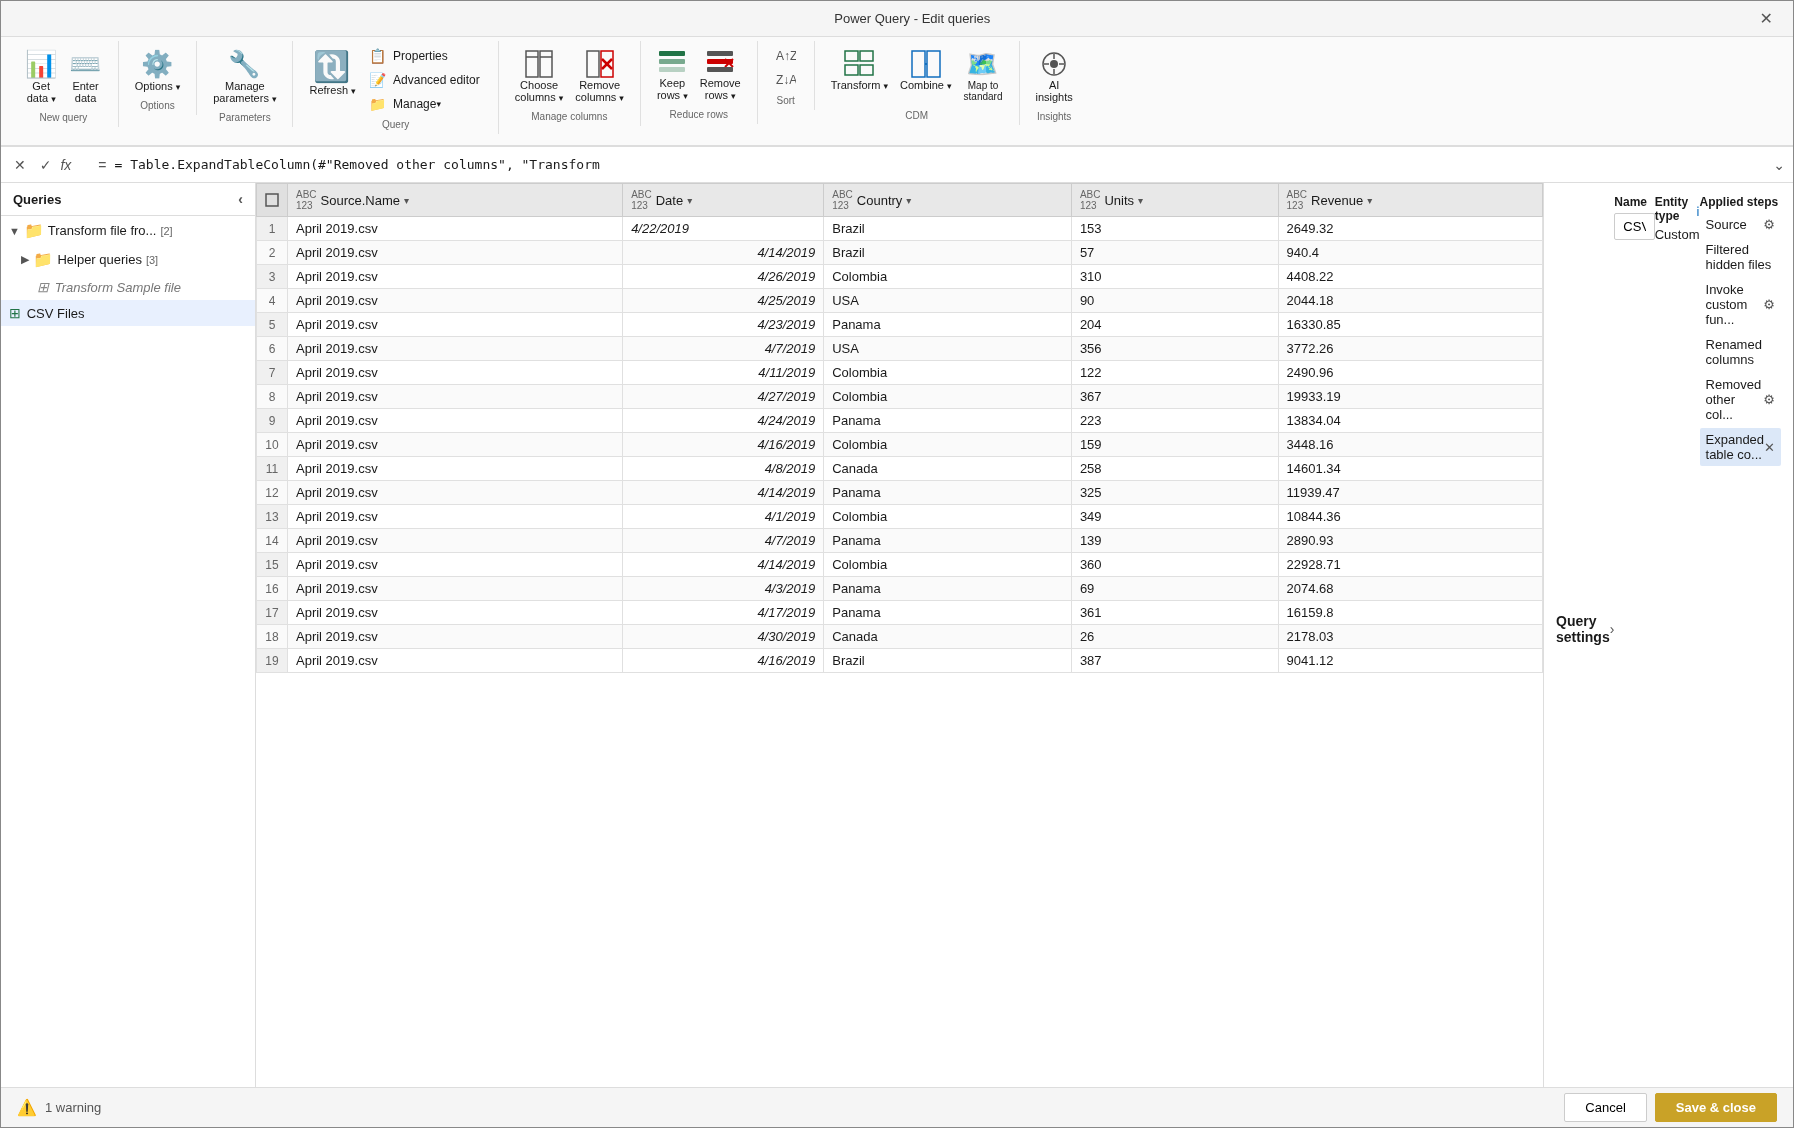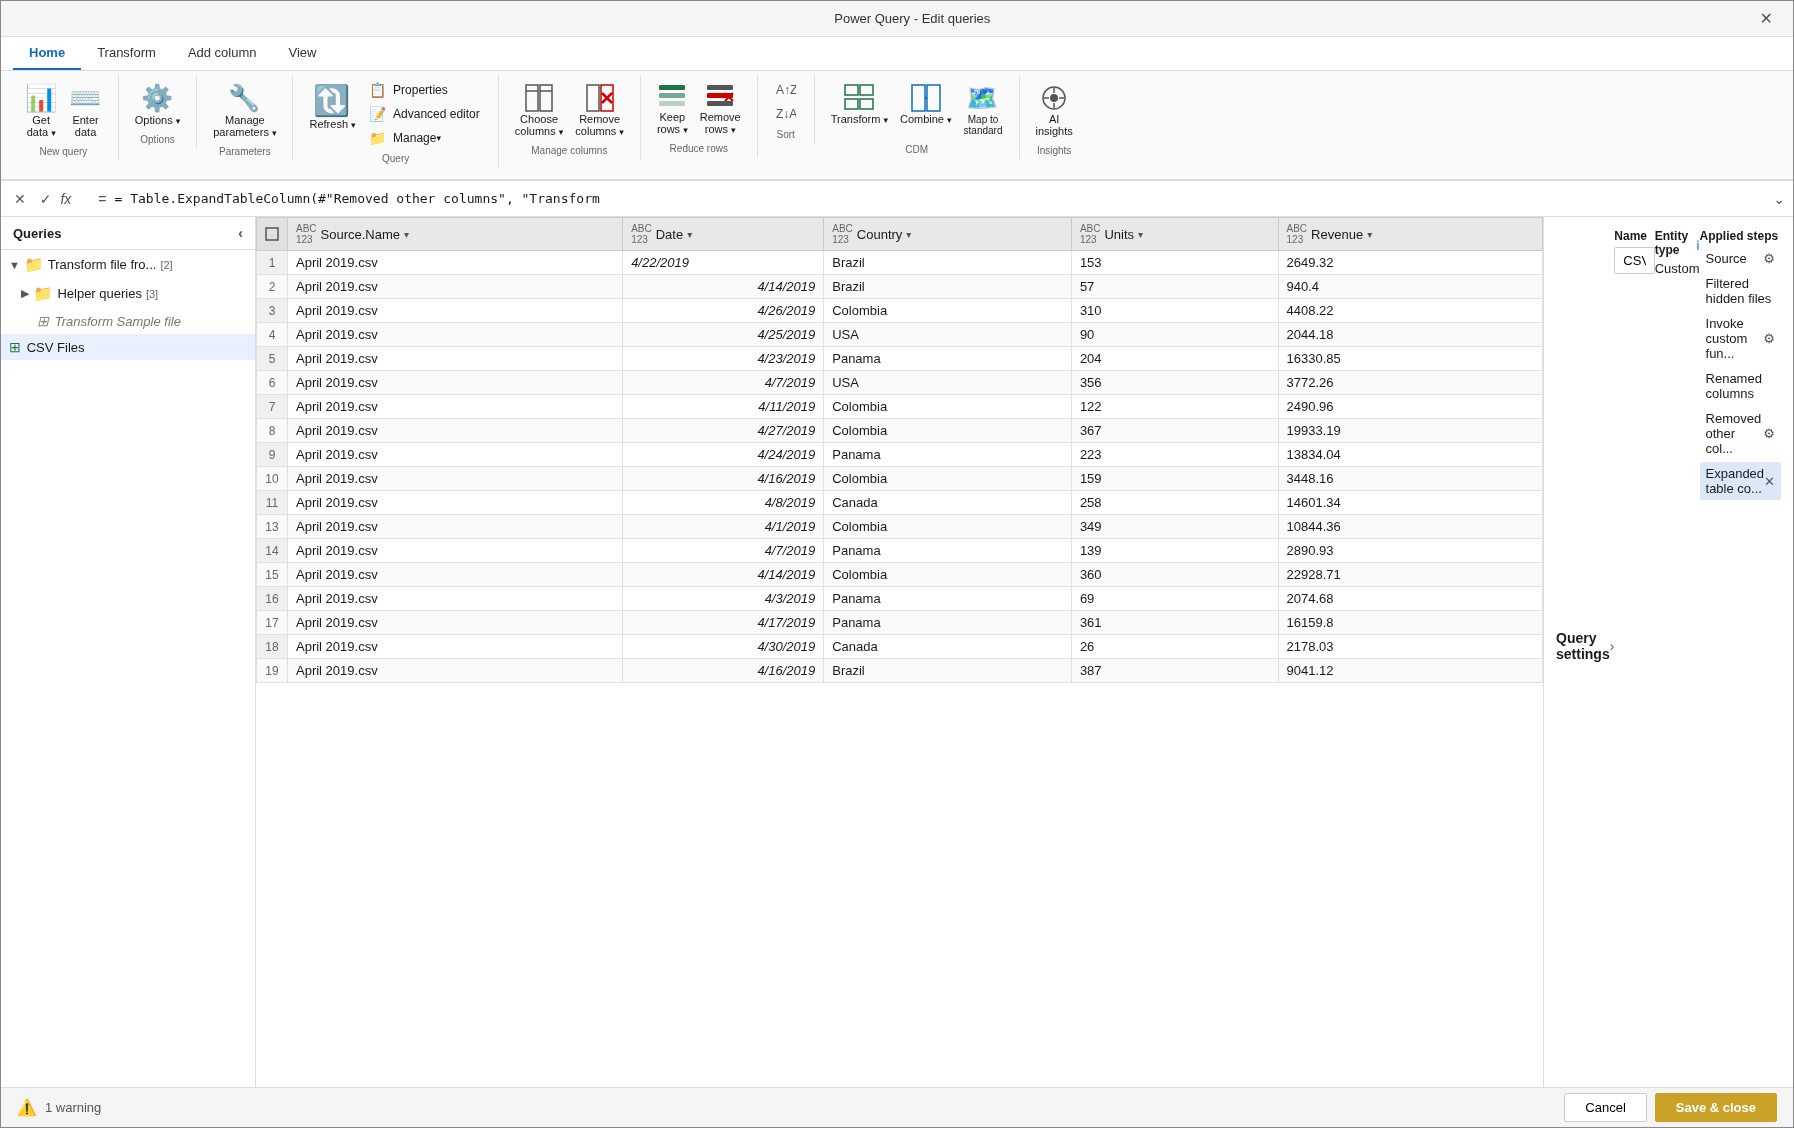--- a/index.html
+++ b/index.html
@@ -95,26 +95,20 @@
 <body>
 
 <div class="window">
 
   <div class="title-bar">
     <div style="width:60px"></div>
     <span class="title-bar-title">Power Query - Edit queries</span>
     <button class="title-bar-close">✕</button>
   </div>
 
-  <div class="ribbon-tabs">
-    <div class="ribbon-tab active">Home</div>
-    <div class="ribbon-tab">Transform</div>
-    <div class="ribbon-tab">Add column</div>
-    <div class="ribbon-tab">View</div>
-  </div>
 
   <div class="ribbon">
 
     <div class="ribbon-group">
       <div class="ribbon-group-items">
         <div class="ribbon-split">
           <button class="ribbon-split-main">
             <span style="font-size:26px">📊</span>
             <span style="font-size:11px">Get<br>data <span class="caret">▾</span></span>
           </button>
@@ -482,20 +476,28 @@
   </tr>
               <tr>
     <td class="row-num">11</td>
     <td>April 2019.csv</td>
     <td style="text-align:right;font-style:italic;">4/8/2019</td>
     <td>Canada</td>
     <td class="num">258</td>
     <td class="num">14601.34</td>
   </tr>
               <tr>
+    <td class="row-num">12</td>
+    <td>April 2019.csv</td>
+    <td style="text-align:right;font-style:italic;">4/14/2019</td>
+    <td>Panama</td>
+    <td class="num">325</td>
+    <td class="num">11939.47</td>
+  </tr>
+              <tr>
     <td class="row-num">13</td>
     <td>April 2019.csv</td>
     <td style="text-align:right;font-style:italic;">4/1/2019</td>
     <td>Colombia</td>
     <td class="num">349</td>
     <td class="num">10844.36</td>
   </tr>
               <tr>
     <td class="row-num">14</td>
     <td>April 2019.csv</td>

